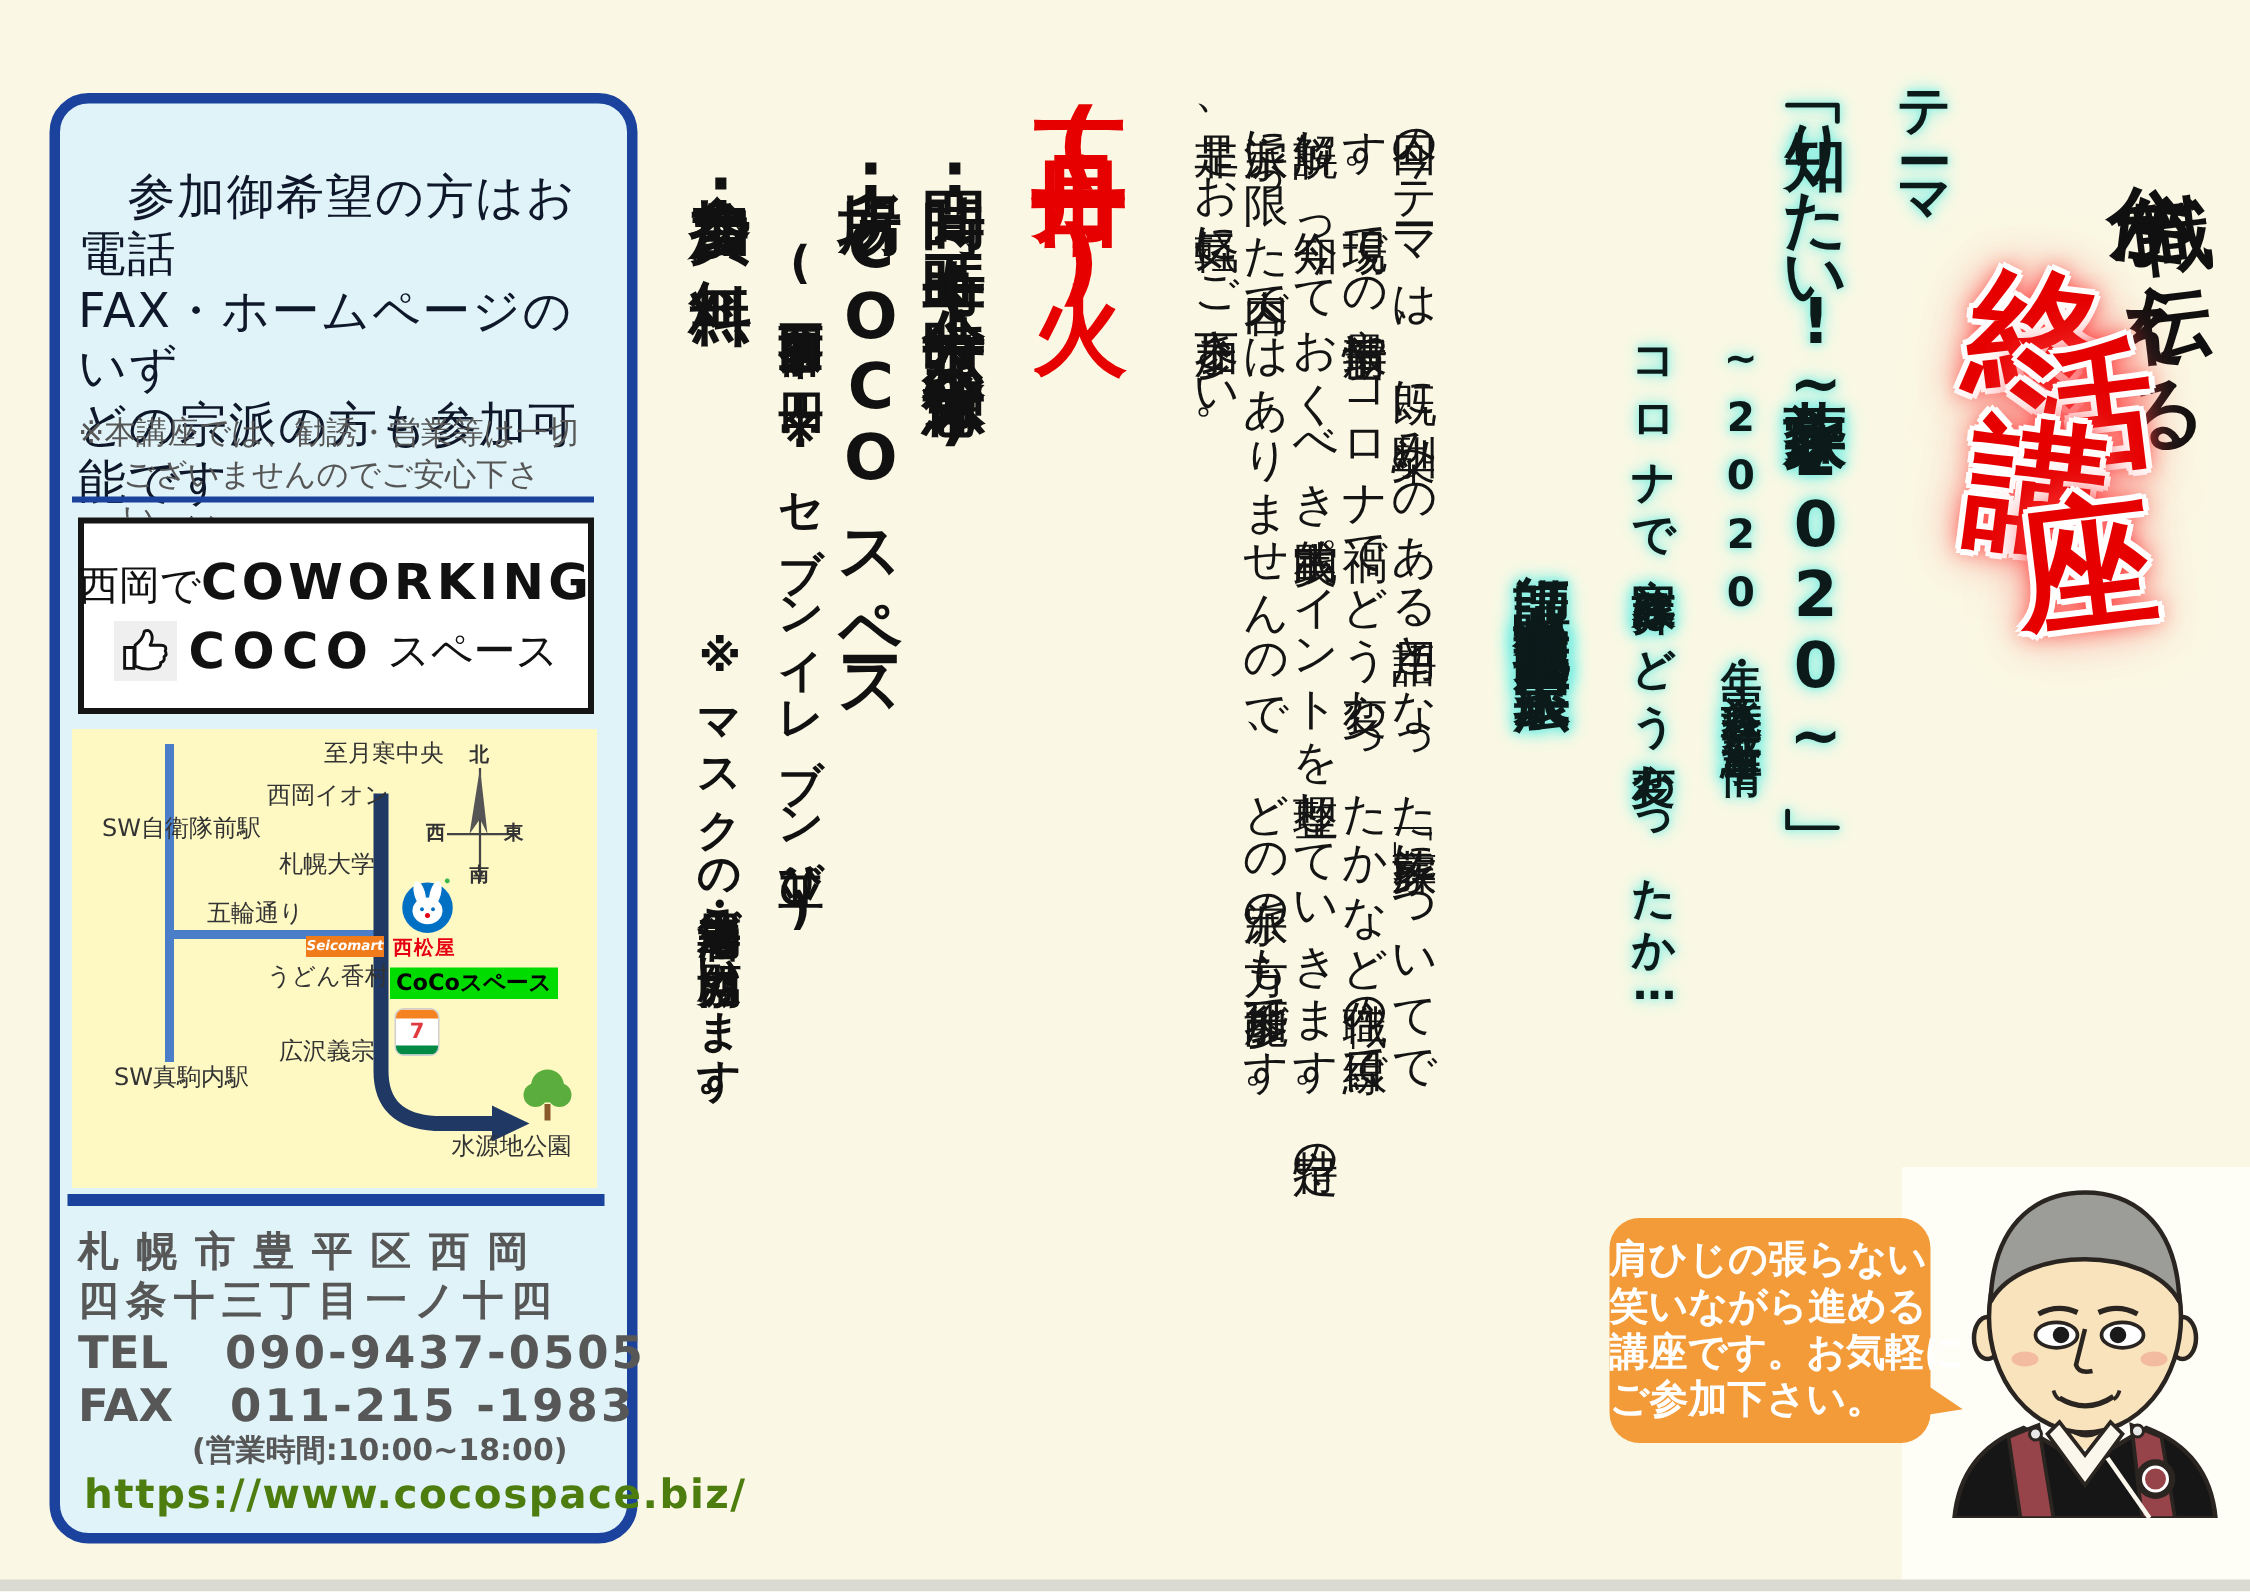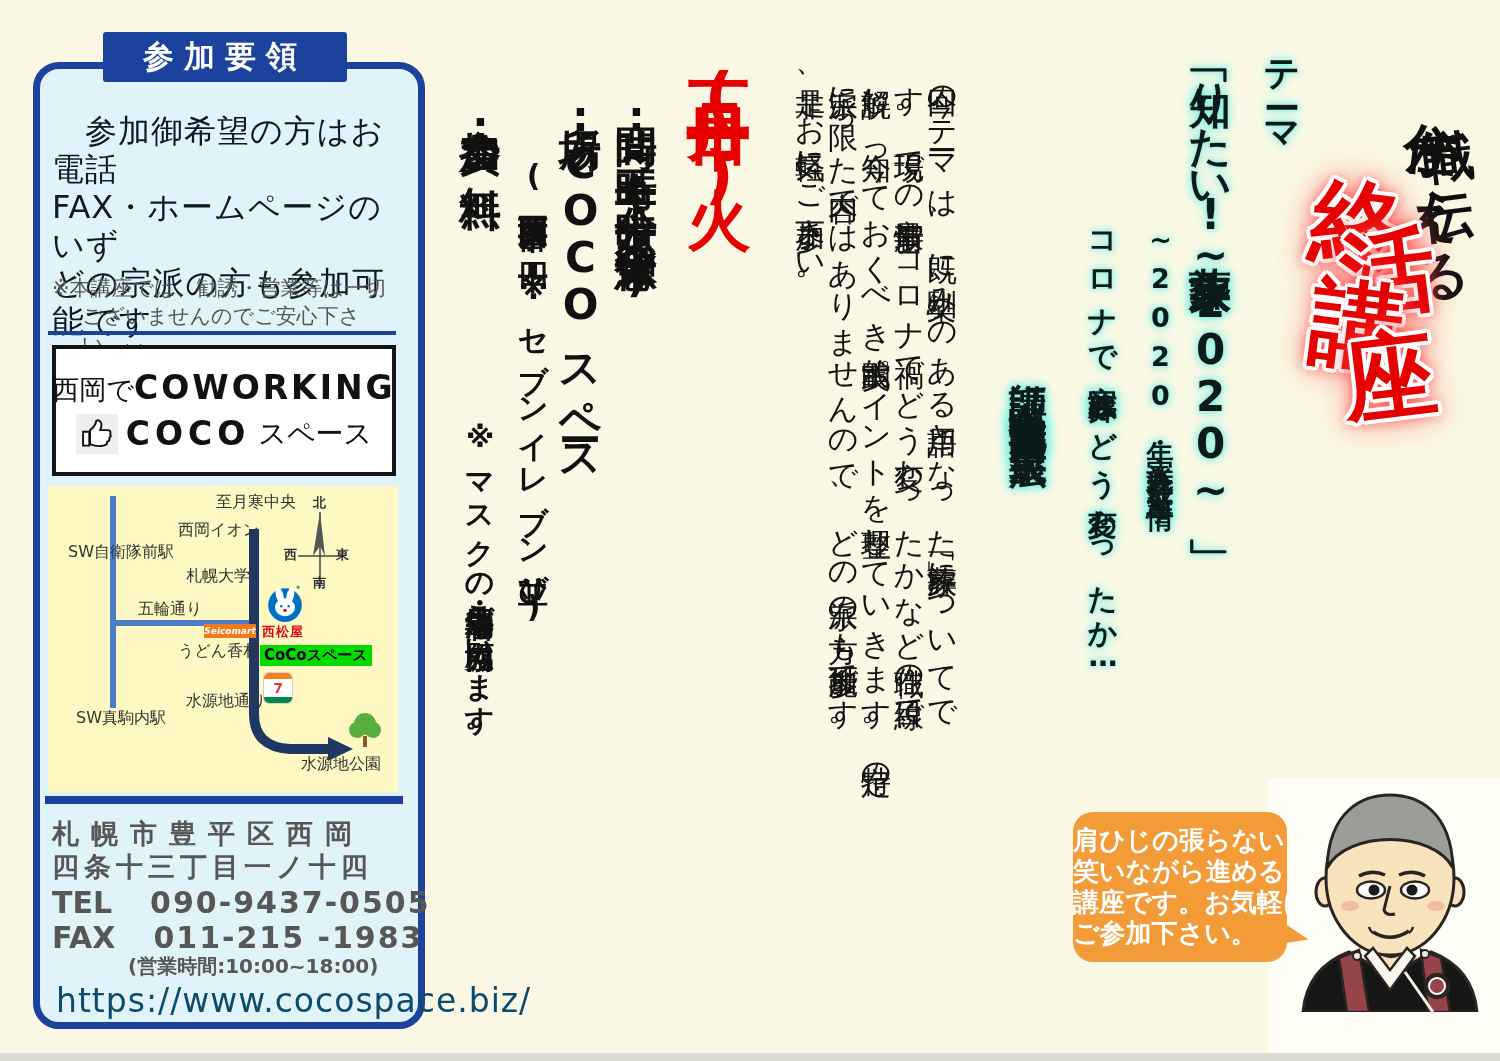--- a/index.html
+++ b/index.html
@@ -67,21 +67,21 @@
   .s7 .bar-g{height:6px;background:#008A44}
   .s7 .seven{flex:1;display:flex;align-items:center;justify-content:center;color:#E03A3E;font-weight:900;font-size:14px;line-height:1}
 
   
   .addr1{left:52px;top:816px;font-size:27px;font-weight:600;color:#575757;letter-spacing:12px}
   .addr2{left:52px;top:849px;font-size:27px;font-weight:600;color:#575757;letter-spacing:5px}
   .telrow{left:52px;top:885px;font-size:30px;font-weight:600;color:#575757}
   .faxrow{left:52px;top:920px;font-size:30px;font-weight:600;color:#575757}
   .telrow .num,.faxrow .num{margin-left:38px;letter-spacing:2px}
   .hours{left:128px;top:953px;font-size:20px;font-weight:600;color:#575757}
-  .url{left:56px;top:981px;font-size:33px;font-weight:400;color:#0c4a6e;letter-spacing:1px}
+  .url{left:56px;top:981px;font-size:27px;font-weight:700;color:#4d7c0f;letter-spacing:1px}
 
   
   .monk-bg{left:1268px;top:778px;width:232px;height:277px;background:#FEFEF6}
   .bubble{left:1073px;top:812px;width:214px;background:#F29B38;border-radius:20px;padding:13px 0;box-sizing:border-box}
   .bubble::after{content:'';position:absolute;right:-22px;bottom:16px;width:0;height:0;border-style:solid;
     border-width:16px 0 8px 30px;border-color:transparent transparent transparent #F29B38;transform:rotate(6deg)}
   .bubble div{color:#fff;font-size:26px;line-height:31px;font-weight:600;white-space:nowrap}
   .bottom-strip{left:0;top:1053px;width:1500px;height:8px;background:#DBDAD2}
 </style>
 </head>
@@ -106,21 +106,20 @@
   </div>
 
   <div class="v ev-date">十一月十日(火)</div>
   <div class="v ev-time">時間:十五時~十六時十分(休憩十分含む)</div>
   <div class="v ev-place">場所:COCOスペース</div>
   <div class="v ev-place-note">(西岡四条十三丁目一ノ十四　※セブンイレブン並び)</div>
   <div class="v ev-fee">参加費:無料</div>
   <div class="v ev-fee-note">※マスクの着用・消毒等ご協力願います。</div>
 
   <div class="abs panel"></div>
-  <div class="abs panel-header">参加要領</div>
 
   <div class="abs intro">
     <div>　参加御希望の方はお電話</div>
     <div>FAX・ホームページのいず</div>
     <div>どの宗派の方も参加可能です</div>
     <div>お名前をフルネームでお伝</div>
     <div>え下さい。</div>
   </div>
   <div class="abs pnote">
     <div>※本講座では、勧誘・営業等は一切</div>
@@ -154,21 +153,21 @@
       <line x1="272" y1="26" x2="272" y2="102" stroke="#444" stroke-width="1.5"></line>
       <line x1="250" y1="70" x2="294" y2="70" stroke="#444" stroke-width="1.5"></line>
       <polygon points="272,26 265,70 272,60 277,70" fill="#555"></polygon>
     </svg>
     <div class="lbl" style="left:168px;top:6px">至月寒中央</div>
     <div class="lbl" style="left:130px;top:34px">西岡イオン</div>
     <div class="lbl" style="left:20px;top:56px">SW自衛隊前駅</div>
     <div class="lbl" style="left:138px;top:80px">札幌大学</div>
     <div class="lbl" style="left:90px;top:113px">五輪通り</div>
     <div class="lbl" style="left:130px;top:155px">うどん香村</div>
-    <div class="lbl" style="left:138px;top:205px">水源地通り</div>
+    <div class="lbl" style="left:138px;top:205px">広沢義宗</div>
     <div class="lbl" style="left:28px;top:222px">SW真駒内駅</div>
     <div class="lbl" style="left:253px;top:268px">水源地公園</div>
     <div class="clbl" style="left:265px;top:8px">北</div>
     <div class="clbl" style="left:236px;top:60px">西</div>
     <div class="clbl" style="left:288px;top:60px">東</div>
     <div class="clbl" style="left:265px;top:88px">南</div>
     <div class="seico">Seicomart</div>
     <svg width="36" height="40" viewBox="0 0 34 38" style="position:absolute;left:219px;top:97px">
       <circle cx="17" cy="21" r="16" fill="#0070C5"></circle>
       <ellipse cx="12" cy="12" rx="3.5" ry="8" fill="#fff" transform="rotate(-15 12 12)"></ellipse>

